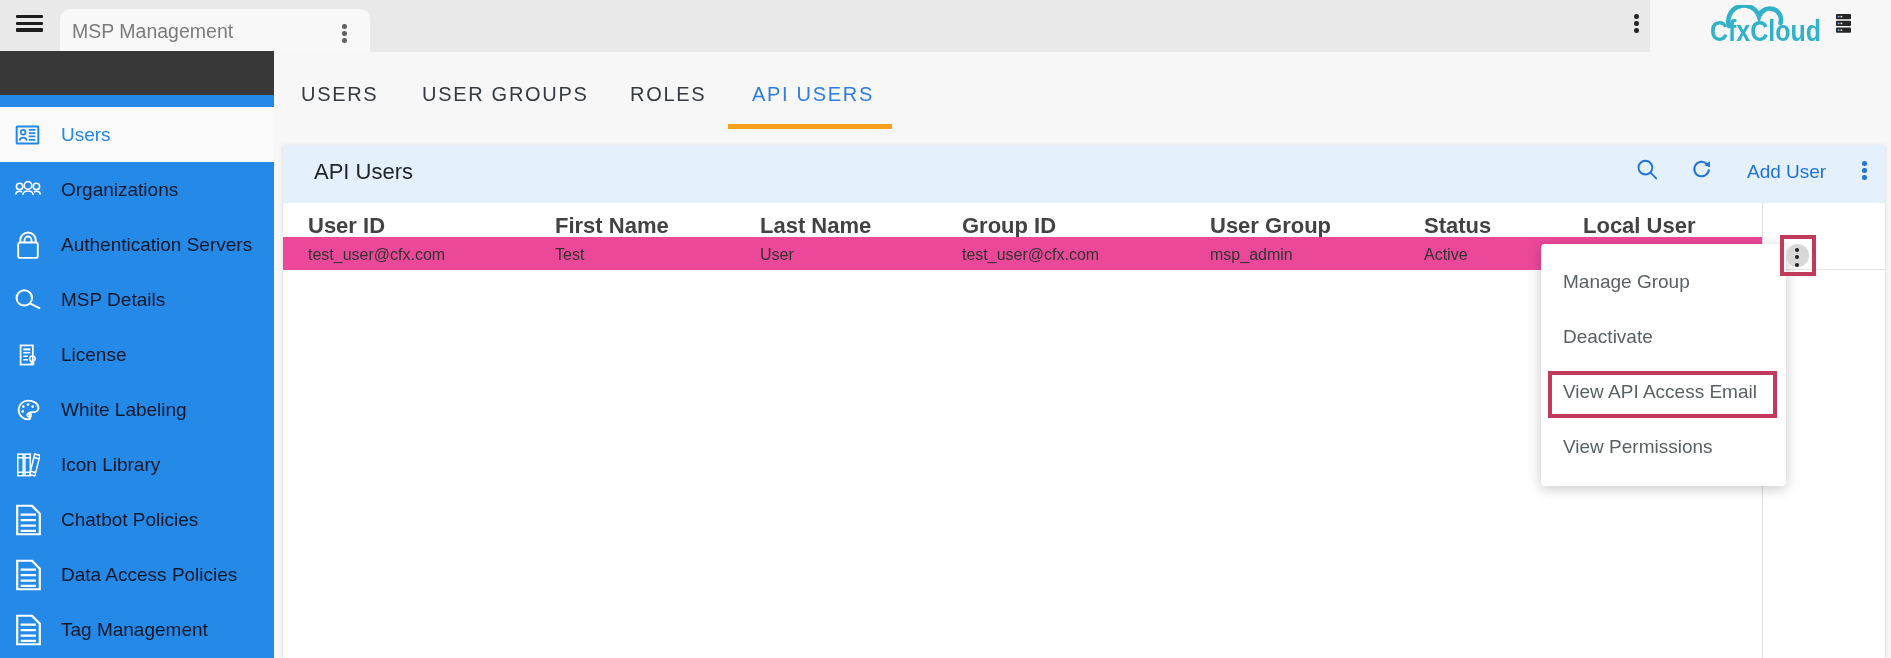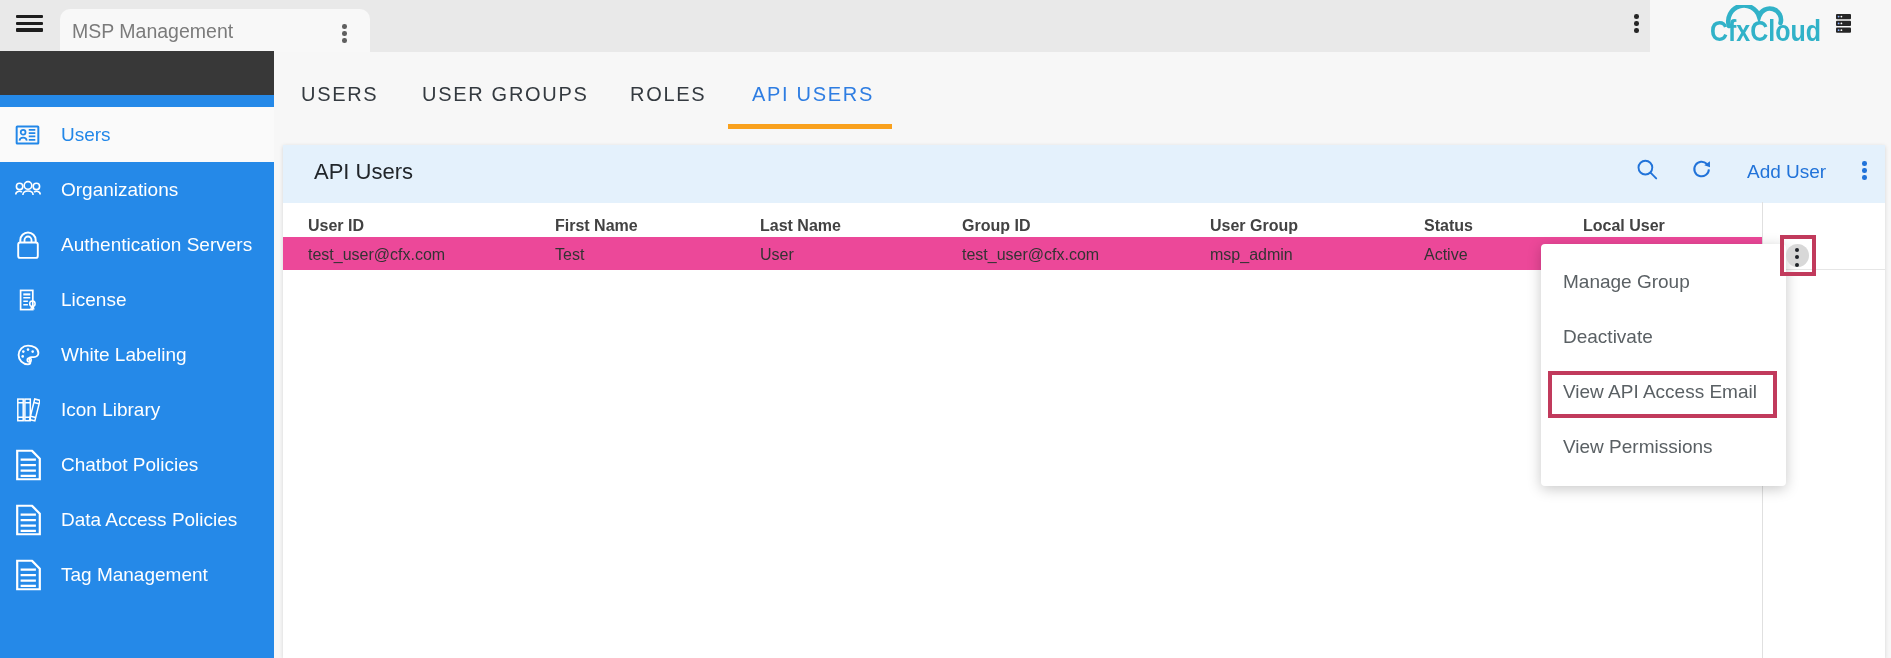--- a/index.html
+++ b/index.html
@@ -16,41 +16,41 @@
 .vdots { position:absolute; width:5px; }
 .vdots i { display:block; width:4.6px; height:4.6px; border-radius:50%; margin-bottom:2.6px; }
 #msptab .vdots { left:282px; top:15px; }
 #msptab .vdots i { background:#5f5f5f; }
 #topdots { right:11px; top:14px; }
 #topdots i { background:#262626; }
 
 
 #sidedark { position:absolute; left:0; top:51px; width:274px; height:44px; background:#383838; }
 #sidebar { position:absolute; left:0; top:95px; width:274px; height:563px; background:#2589e8; }
-.sitem { position:relative; height:55px; color:#ffffff; }
+.sitem { position:relative; height:55px; color:#0f172a; }
 .sitem .lbl { position:absolute; left:61px; top:50%; transform:translateY(-50%); font-size:19px; }
 .sitem svg { position:absolute; left:15px; top:50%; transform:translateY(-50%); }
 .sitem.active { background:#fafafa; color:#2287e8; }
 #sidebar .pad { height:12px; }
 
 
 #tabs { position:absolute; top:0; left:0; }
 .tab { position:absolute; top:83px; font-size:20px; letter-spacing:1.7px; color:#343a40; white-space:nowrap; }
 .tab.active { color:#2e7de2; }
 #underline { position:absolute; left:728px; top:124px; width:164px; height:5px; background:#f9a11d; }
 
 #panel { position:absolute; left:283px; top:145px; width:1602px; height:513px; background:#fff; box-shadow:0 1px 4px rgba(0,0,0,0.14); }
 #phead { position:absolute; left:0; top:0; width:1602px; height:58px; background:#e4f1fc; }
 #ptitle { position:absolute; left:31px; top:0; height:57px; line-height:53px; font-size:22px; color:#21262b; }
 #phead svg { position:absolute; top:0; }
 #addu { position:absolute; left:1464px; top:0; height:57px; line-height:53px; font-size:19px; color:#2173d9; }
 #pdots { left:1579px; top:16px; }
 #pdots i { background:#2173d9; }
 
-.hcell { position:absolute; top:58px; height:36px; line-height:45px; font-size:16px; font-weight:bold; color:#424242; }
+.hcell { position:absolute; top:58px; height:36px; line-height:45px; font-size:22px; font-weight:bold; color:#424242; }
 #grow { position:absolute; left:0; top:92px; width:1479px; height:33px; background:#ec4899; }
 .dcell { position:absolute; top:0; height:33px; line-height:35px; font-size:16px; color:#333; }
 #vline { position:absolute; left:1479px; top:57px; width:1px; height:456px; background:#e0e0e0; }
 #acell { position:absolute; left:1480px; top:92px; width:122px; height:33px; background:#fff; border-bottom:1px solid #e6e6e6; }
 #hline { position:absolute; left:1480px; top:92px; width:122px; height:1px; background:#ececec; }
 
 
 #menu { position:absolute; left:1541px; top:244px; width:245px; height:242px; background:#fff; border-radius:4px; box-shadow:0 3px 14px rgba(0,0,0,0.22); }
 #menu .mi { position:absolute; left:22px; font-size:19px; color:#5a6064; white-space:nowrap; }
 
@@ -125,20 +125,27 @@
   </div>
   <div class="sitem">
     <svg style="left:14px;margin-top:-1px" width="28" height="30" viewBox="0 0 28 30" fill="none" stroke="#fff" stroke-width="1.9">
       <rect x="4.2" y="13.5" width="19.6" height="15.4" rx="2"></rect>
       <path d="M6.3 13.3 V11.2 A7.7 7.7 0 0 1 21.7 11.2 V13.3" stroke-width="2"></path>
       <path d="M10.5 13.3 V11 A3.5 3.5 0 0 1 17.5 11 V13.3" stroke-width="1.8"></path>
     </svg>
     <span class="lbl">Authentication Servers</span>
   </div>
   <div class="sitem">
+    <svg style="left:15px;margin-top:1px" width="26" height="26" viewBox="0 0 26 26" fill="none" stroke="#fff" stroke-width="2">
+      <circle cx="9.3" cy="9.9" r="7.7"></circle>
+      <path d="M14.9 15.4 L 24.4 20.2" stroke-width="1.9" stroke-linecap="round"></path>
+    </svg>
+    <span class="lbl">MSP Details</span>
+  </div>
+  <div class="sitem">
     <svg style="left:15px" width="26" height="26" viewBox="0 0 26 26" fill="none" stroke="#fff" stroke-width="1.7">
       <rect x="5.6" y="3.4" width="12.2" height="19.2"></rect>
       <path d="M8.3 7.4 h7" stroke-width="2.1"></path>
       <path d="M8.3 10.8 h7 M8.3 14.2 h4.6 M8.3 17.7 h4.6" stroke-width="1.5"></path>
       <circle cx="17.4" cy="16.7" r="2.7" stroke-width="1.5"></circle>
       <path d="M16 18.9 l-0.9 3.8 2.3-1.4 2.3 1.4 -0.9-3.8" fill="#fff" stroke="none"></path>
     </svg>
     <span class="lbl">License</span>
   </div>
   <div class="sitem">

